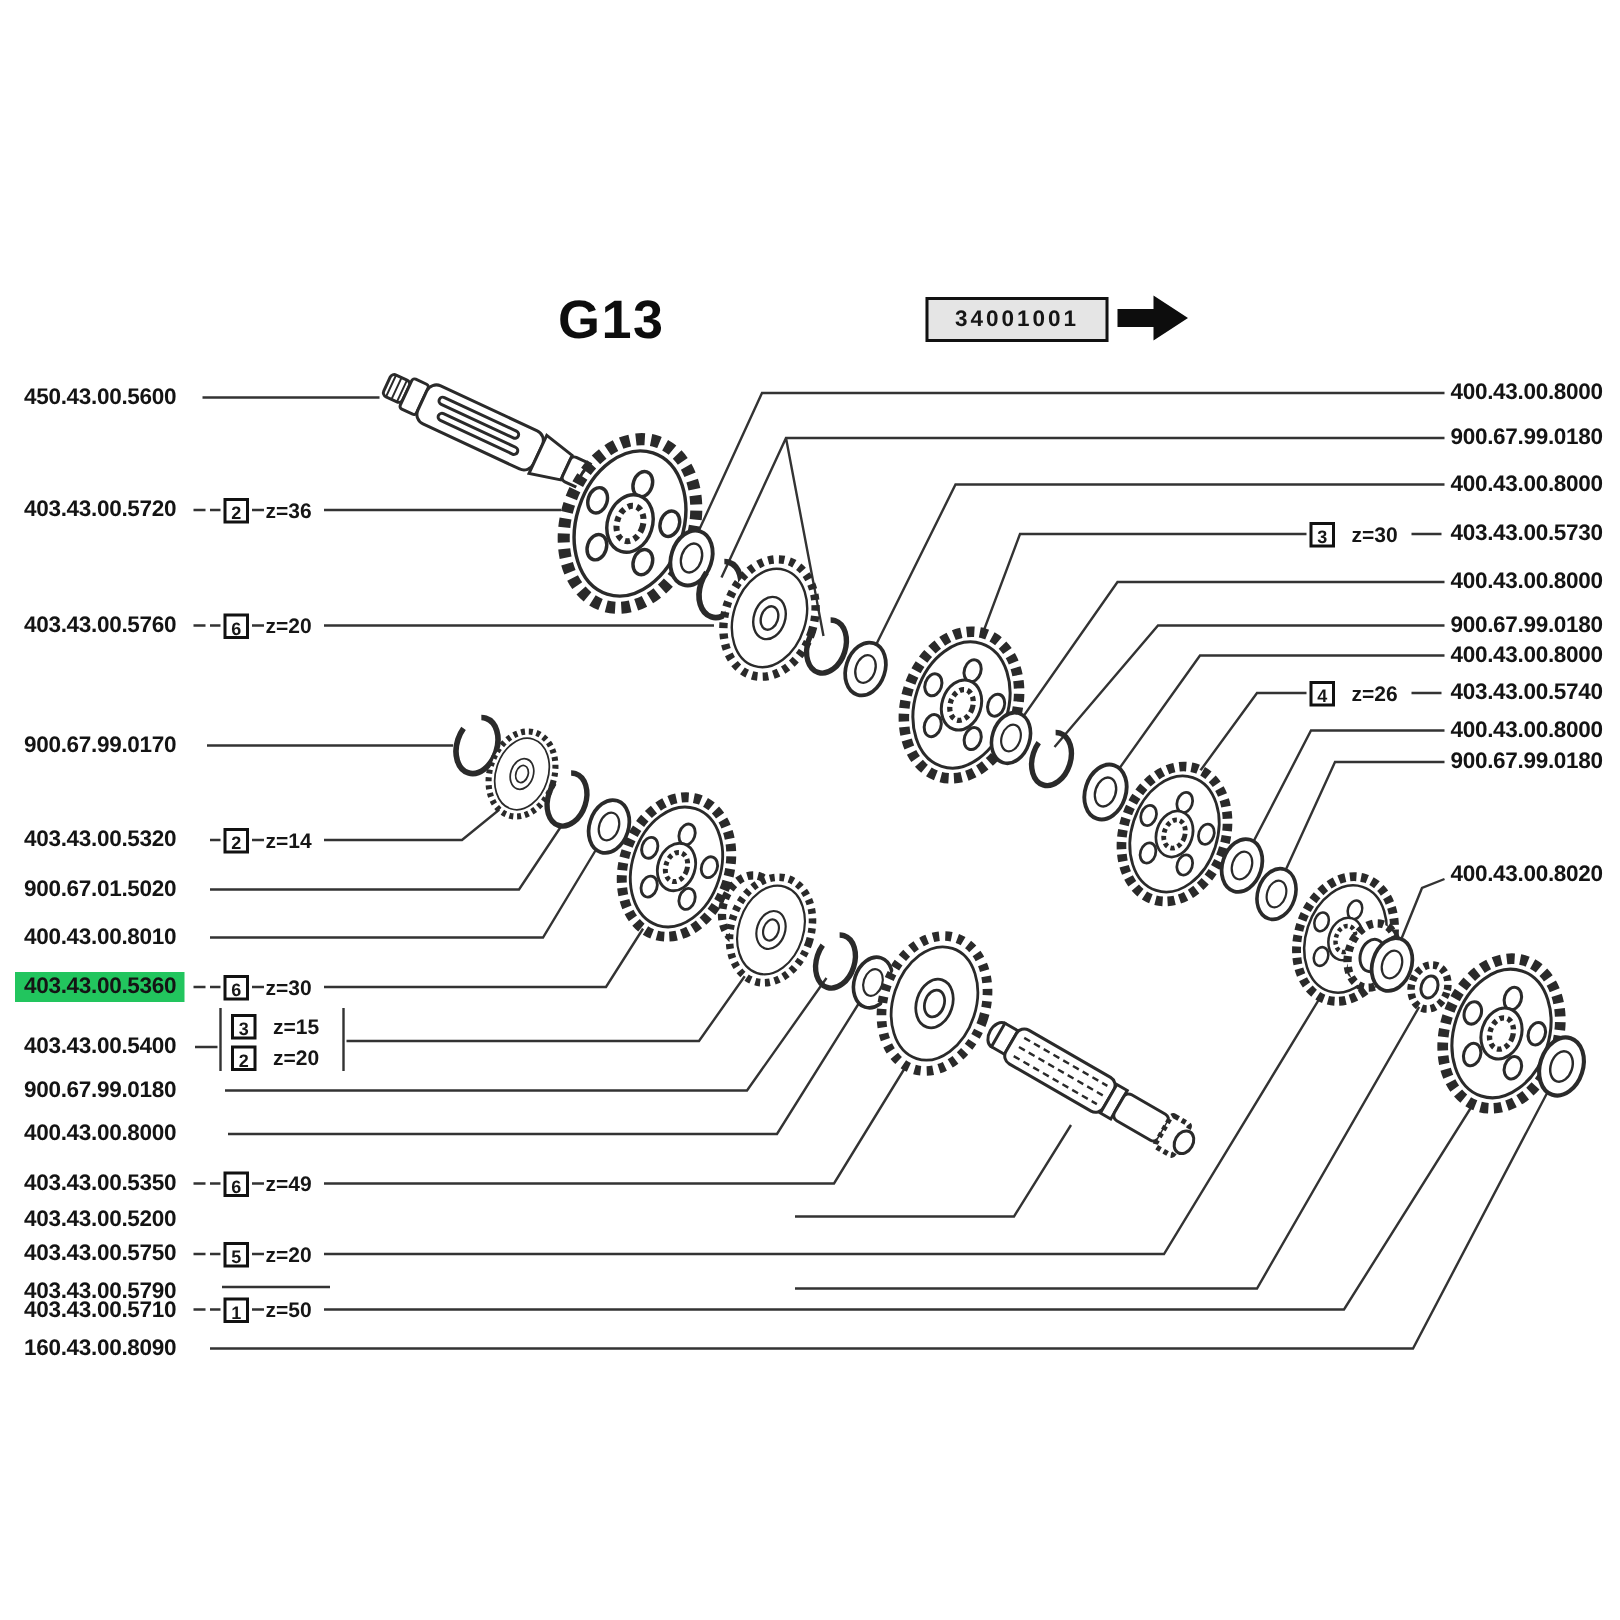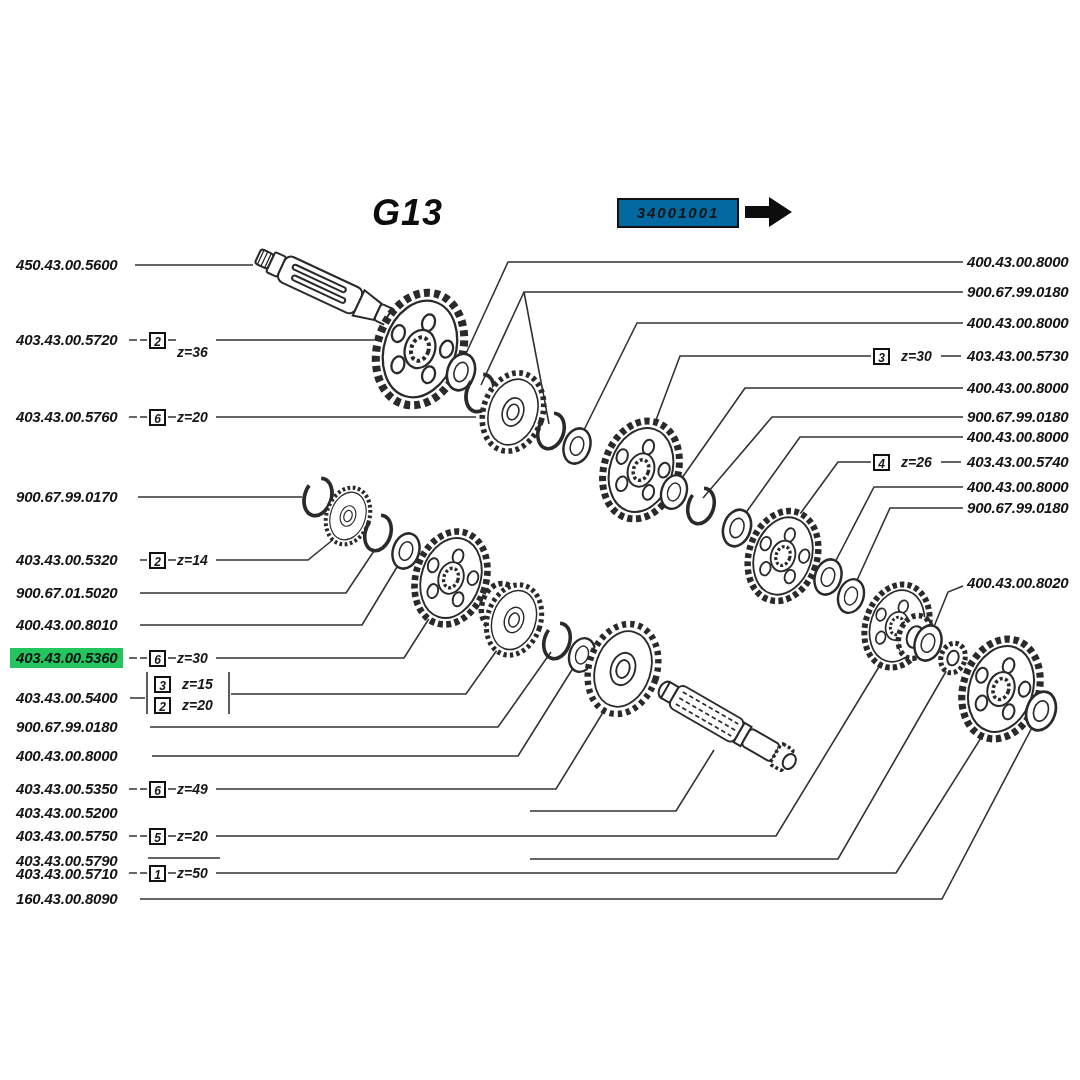--- a/index.html
+++ b/index.html
@@ -1,32 +1,32 @@
 <!DOCTYPE html>
 <html><head>
 <meta charset="utf-8">
 <style>
   html,body{margin:0;padding:0;background:#fff;}
   #page{position:relative;width:1080px;height:1080px;background:#ffffff;overflow:hidden;
-        font-family:"Liberation Sans","DejaVu Sans",sans-serif;color:#161616;font-style:italic;}
+        font-family:"Liberation Sans","DejaVu Sans",sans-serif;color:#161616;}
   svg{position:absolute;left:0;top:0;}
   .ln{fill:#fff;stroke:#2a2a2a;stroke-width:2;}
   .pn{position:absolute;height:20px;line-height:20px;font-size:15px;font-weight:bold;
       white-space:nowrap;letter-spacing:-0.2px;color:#141414;}
   .hl{background:#22c55e;padding:0 6px;margin-left:-6px;}
   .badge{position:absolute;width:17px;height:17px;line-height:17px;text-align:center;
          border:2px solid #111;background:#fff;font-size:12px;font-weight:bold;box-sizing:border-box;}
   .zt{position:absolute;height:18px;line-height:18px;font-size:14px;font-weight:bold;white-space:nowrap;}
   .g13{position:absolute;left:372px;top:192px;font-size:36px;font-weight:900;letter-spacing:1px;color:#0d0d0d;}
   .tbl{position:absolute;left:466px;top:185px;width:96px;height:40px;border:3px solid #111;background:#fff;box-sizing:content-box;}
   .tbl .toprow{height:16px;border-bottom:2px solid #111;display:flex;}
   .tbl .cell{flex:1;border-right:2px solid #111;}
   .tbl .cell:last-child{border-right:none;}
   .tbl .daterow{height:22px;text-align:center;font-size:16px;font-weight:bold;line-height:22px;letter-spacing:1px;}
-  .code{position:absolute;left:617px;top:198px;width:118px;height:26px;border:2.5px solid #111;background:#0369a1;
+  .code{position:absolute;left:617px;top:198px;width:118px;height:26px;border:2.5px solid #111;background:#e5e5e5;
         text-align:center;line-height:26px;font-size:15px;font-weight:bold;letter-spacing:2px;}
 </style>
 </head>
 <body>
 
 <div id="page">
 
   <svg width="1080" height="1080" viewBox="0 0 1080 1080">
     <defs>
       <g id="gearBig">
@@ -158,21 +158,21 @@
 
     <path d="M745 206 h24 v-9 l23 15 l-23 15 v-9 h-24 z" fill="#0d0d0d"></path>
   </svg>
 
   <div class="g13">G13</div>
   <div class="code">34001001</div>
 
   <div class="pn" style="left:16px;top:255px">450.43.00.5600</div>
   <div class="pn" style="left:16px;top:330px">403.43.00.5720</div>
   <div class="badge" style="left:149px;top:332px">2</div>
-  <div class="zt" style="left:177px;top:343px">z=36</div>
+  <div class="zt" style="left:177px;top:331px">z=36</div>
 
   <div class="pn" style="left:16px;top:407px">403.43.00.5760</div>
   <div class="badge" style="left:149px;top:409px">6</div>
   <div class="zt" style="left:177px;top:408px">z=20</div>
 
   <div class="pn" style="left:16px;top:487px">900.67.99.0170</div>
 
   <div class="pn" style="left:16px;top:550px">403.43.00.5320</div>
   <div class="badge" style="left:149px;top:552px">2</div>
   <div class="zt" style="left:177px;top:551px">z=14</div>

